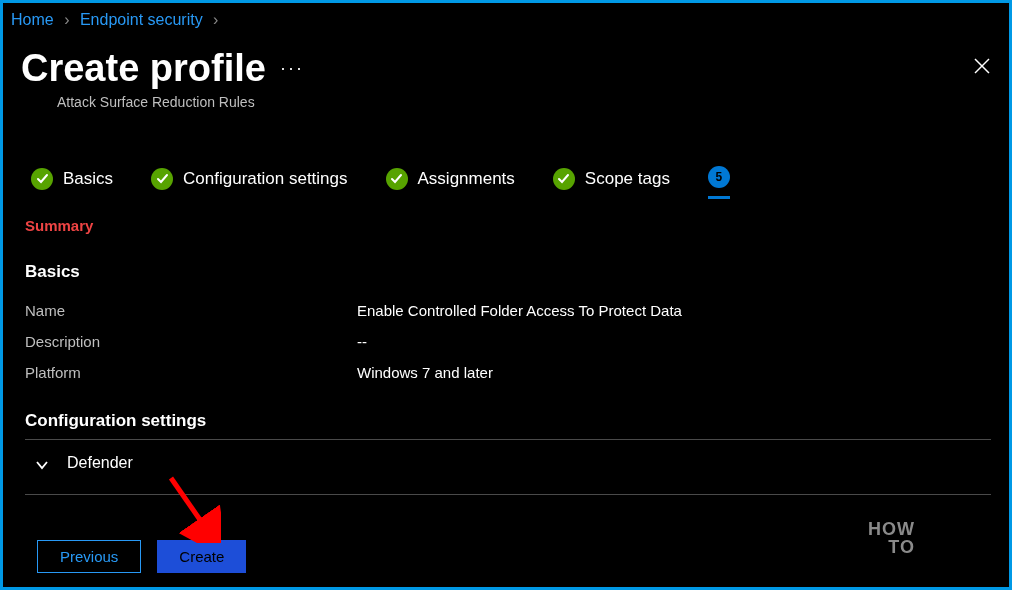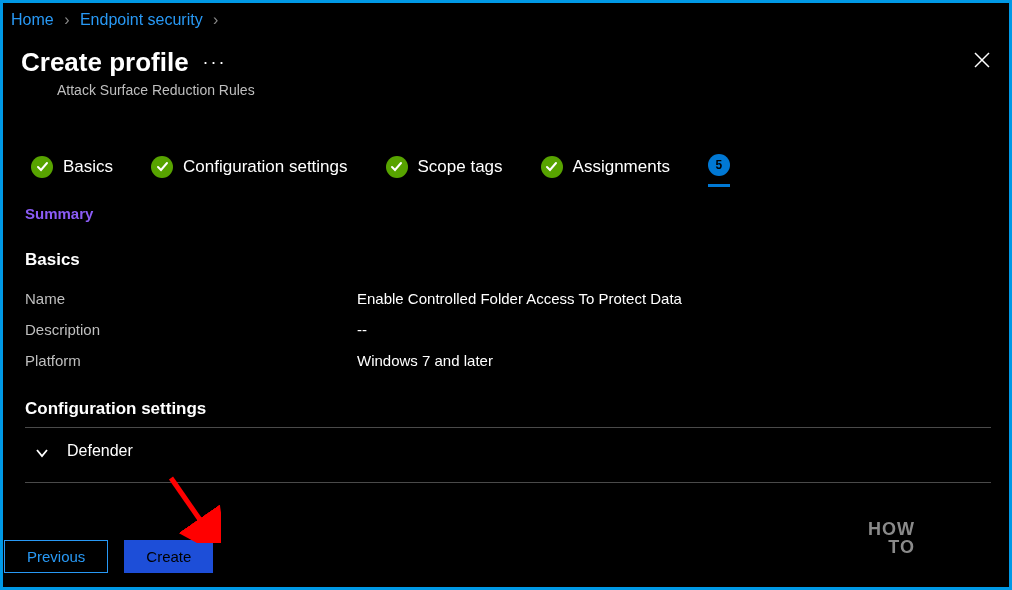--- a/index.html
+++ b/index.html
@@ -35,21 +35,21 @@
       display: flex;
       align-items: center;
       justify-content: space-between;
     }
     .header-left {
       display: flex;
       align-items: center;
       gap: 14px;
     }
     .page-title {
-      font-size: 26px;
+      font-size: 38px;
       font-weight: 600;
       color: #ffffff;
     }
     .more-icon {
       color: #ffffff;
       font-size: 18px;
       cursor: pointer;
       letter-spacing: 2px;
     }
     .close-icon {
@@ -109,21 +109,21 @@
     .step.active .step-label {
       color: #ffe600;
       font-weight: 600;
     }
     .content {
       padding: 18px 18px 0 22px;
     }
     .summary-h {
       font-size: 15px;
       font-weight: 600;
-      color: #8b5cf6;
+      color: #ef4444;
       margin-bottom: 28px;
     }
     .section-h {
       font-size: 17px;
       font-weight: 600;
       color: #ffffff;
       margin-bottom: 20px;
     }
     .kv {
       display: flex;
@@ -158,21 +158,21 @@
       cursor: pointer;
       font-size: 16px;
       color: #ffffff;
     }
     .chevron {
       display: inline-flex;
     }
     .footer {
       position: absolute;
       bottom: 14px;
-      left: 1px;
+      left: 34px;
       display: flex;
       gap: 16px;
     }
     .btn {
       padding: 7px 22px;
       font-size: 15px;
       cursor: pointer;
       border: none;
       font-family: inherit;
     }
@@ -259,29 +259,29 @@
         </svg>
     </span>
     <span class="step-label">Configuration settings</span>
   </div>
   <div class="step">
     <span class="step-check">
       <svg width="13" height="13" viewBox="0 0 13 13">
           <path d="M2 7 L5 10 L11 3" stroke="#fff" stroke-width="2" fill="none" stroke-linecap="round"></path>
         </svg>
     </span>
-    <span class="step-label">Scope tags</span>
+    <span class="step-label">Assignments</span>
   </div>
   <div class="step">
     <span class="step-check">
       <svg width="13" height="13" viewBox="0 0 13 13">
           <path d="M2 7 L5 10 L11 3" stroke="#fff" stroke-width="2" fill="none" stroke-linecap="round"></path>
         </svg>
     </span>
-    <span class="step-label">Assignments</span>
+    <span class="step-label">Scope tags</span>
   </div>
   <div class="step active">
     <span class="step-num">5</span>
   </div>
 </div>
 
 <div class="content">
   <div class="summary-h">Summary</div>
 
   <div class="section-h">Basics</div>

